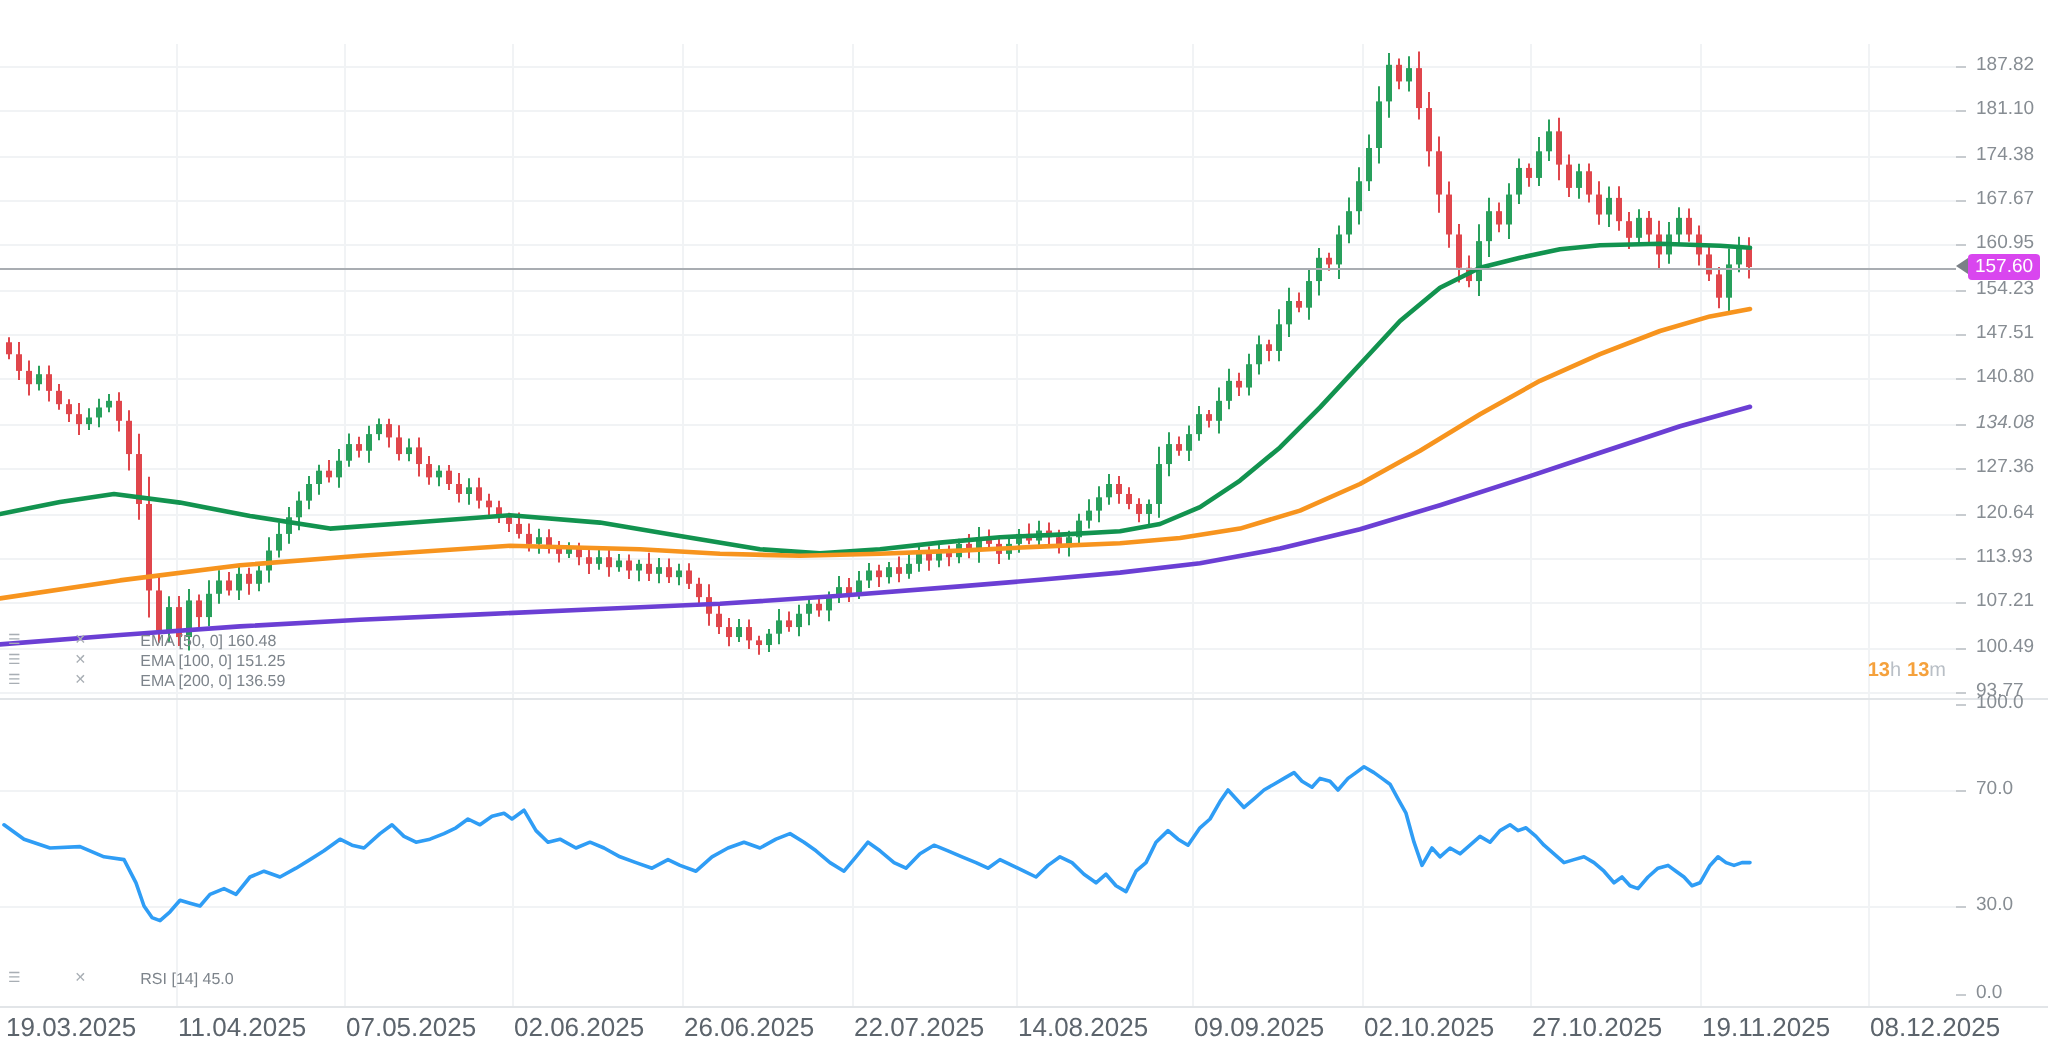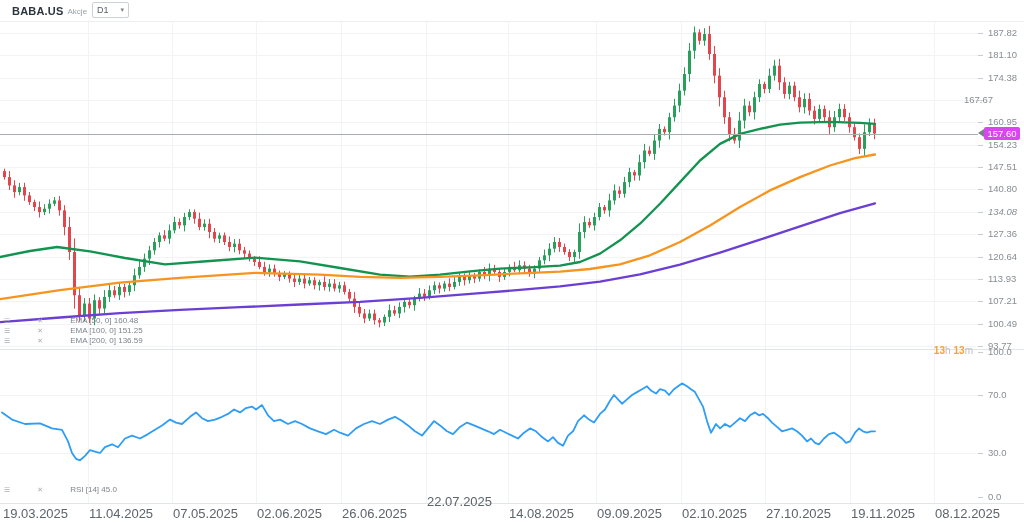--- a/index.html
+++ b/index.html
@@ -13,44 +13,33 @@
   .tf-select{position:absolute;left:92px;top:2px;width:27px;height:14px;border:1px solid #ccd2d7;border-radius:2px;
              display:flex;align-items:center;justify-content:space-between;padding:0 4px;cursor:pointer;background:#fff;}
   .tf-select span:first-child{font-size:9px;color:#566069;}
   .tf-select .caret{margin-left:2px;font-size:7px;}
   #chart-svg{position:absolute;left:0;top:0;z-index:1;}
   .tick-label{position:absolute;font-size:9.5px;color:#878d93;z-index:3;white-space:nowrap;}
   .date-label{position:absolute;font-size:13px;color:#5c646c;z-index:3;white-space:nowrap;}
   .ind-row{position:absolute;left:4px;display:flex;align-items:center;z-index:4;height:9px;gap:24px;}
   .ind-ico{font-size:7px;color:#a8aeb4;margin-right:3px;cursor:pointer;line-height:9px;}
   .ind-txt{font-size:8px;color:#7d848b;white-space:nowrap;}
-  .countdown{position:absolute;left:880px;top:330px;width:96px;text-align:right;font-size:10px;z-index:4;margin-top:15px;}
+  .countdown{position:absolute;left:880px;top:330px;width:96px;text-align:right;font-size:10px;z-index:4;}
   .cd-num{color:#f5a13c;font-weight:bold;}
   .cd-unit{color:#b9bfc6;margin-right:3px;}
   .price-badge{position:absolute;left:984px;top:127px;width:36px;height:13px;background:#d946ef;border-radius:2px;
                color:#fff;font-size:9.5px;display:flex;align-items:center;justify-content:center;z-index:6;}
   .price-badge::before{content:"";position:absolute;left:-6px;top:2px;border-top:4.5px solid transparent;
                border-bottom:4.5px solid transparent;border-right:6px solid #7a8086;}
 </style>
 </head>
 <body>
 
 <div id="app">
 
-  <div class="toolbar">
-    <div class="symbol-wrap">
-      <span class="sym">BABA.US</span>
-      <span class="ityp">Akcje</span>
-      <span class="caret">▾</span>
-    </div>
-    <div class="tf-select">
-      <span>D1</span>
-      <span class="caret">▾</span>
-    </div>
-  </div>
 
   <svg id="chart-svg" width="1024" height="523">
       <g stroke="#f1f3f5" stroke-width="1" shape-rendering="crispEdges">
         <line x1="88.5" x2="88.5" y1="22" y2="503.5"></line>
         <line x1="172.5" x2="172.5" y1="22" y2="503.5"></line>
         <line x1="256.5" x2="256.5" y1="22" y2="503.5"></line>
         <line x1="341.5" x2="341.5" y1="22" y2="503.5"></line>
         <line x1="426.5" x2="426.5" y1="22" y2="503.5"></line>
         <line x1="508.5" x2="508.5" y1="22" y2="503.5"></line>
         <line x1="596.5" x2="596.5" y1="22" y2="503.5"></line>
@@ -483,41 +472,41 @@
 
   <div class="countdown"><span class="cd-num">13</span><span class="cd-unit">h</span><span class="cd-num">13</span><span class="cd-unit">m</span></div>
 
   <div class="price-badge">
     <span>157.60</span>
   </div>
 
 <div class="tick-label" style="left: 988px; top: 27px;">187.82</div>
     <div class="tick-label" style="left: 988px; top: 49px;">181.10</div>
     <div class="tick-label" style="left: 988px; top: 72px;">174.38</div>
-    <div class="tick-label" style="left: 964px; top: 94px;">167.67</div>
+    <div class="tick-label" style="left: 988px; top: 94px;">167.67</div>
     <div class="tick-label" style="left: 988px; top: 116px;">160.95</div>
     <div class="tick-label" style="left: 988px; top: 139px;">154.23</div>
     <div class="tick-label" style="left: 988px; top: 161px;">147.51</div>
     <div class="tick-label" style="left: 988px; top: 183px;">140.80</div>
     <div class="tick-label" style="left: 988px; top: 206px; font-style: italic;">134.08</div>
     <div class="tick-label" style="left: 988px; top: 228px;">127.36</div>
     <div class="tick-label" style="left: 988px; top: 251px;">120.64</div>
     <div class="tick-label" style="left: 988px; top: 273px;">113.93</div>
     <div class="tick-label" style="left: 988px; top: 295px;">107.21</div>
     <div class="tick-label" style="left: 988px; top: 318px;">100.49</div>
     <div class="tick-label" style="left: 988px; top: 340px;">93.77</div>
     <div class="tick-label" style="left: 988px; top: 346px;">100.0</div>
     <div class="tick-label" style="left: 988px; top: 389px;">70.0</div>
     <div class="tick-label" style="left: 988px; top: 447px;">30.0</div>
     <div class="tick-label" style="left: 988px; top: 491px;">0.0</div>
     <div class="date-label" style="left: 3px; top: 506px;">19.03.2025</div>
     <div class="date-label" style="left: 89px; top: 506px;">11.04.2025</div>
     <div class="date-label" style="left: 173px; top: 506px;">07.05.2025</div>
     <div class="date-label" style="left: 257px; top: 506px;">02.06.2025</div>
     <div class="date-label" style="left: 342px; top: 506px;">26.06.2025</div>
-    <div class="date-label" style="left: 427px; top: 494px; text-align: right;">22.07.2025</div>
+    <div class="date-label" style="left: 427px; top: 506px; text-align: right;">22.07.2025</div>
     <div class="date-label" style="left: 509px; top: 506px;">14.08.2025</div>
     <div class="date-label" style="left: 597px; top: 506px;">09.09.2025</div>
     <div class="date-label" style="left: 682px; top: 506px;">02.10.2025</div>
     <div class="date-label" style="left: 766px; top: 506px;">27.10.2025</div>
     <div class="date-label" style="left: 851px; top: 506px;">19.11.2025</div>
     <div class="date-label" style="left: 935px; top: 506px;">08.12.2025</div>
   </div>
 
 </body></html>

